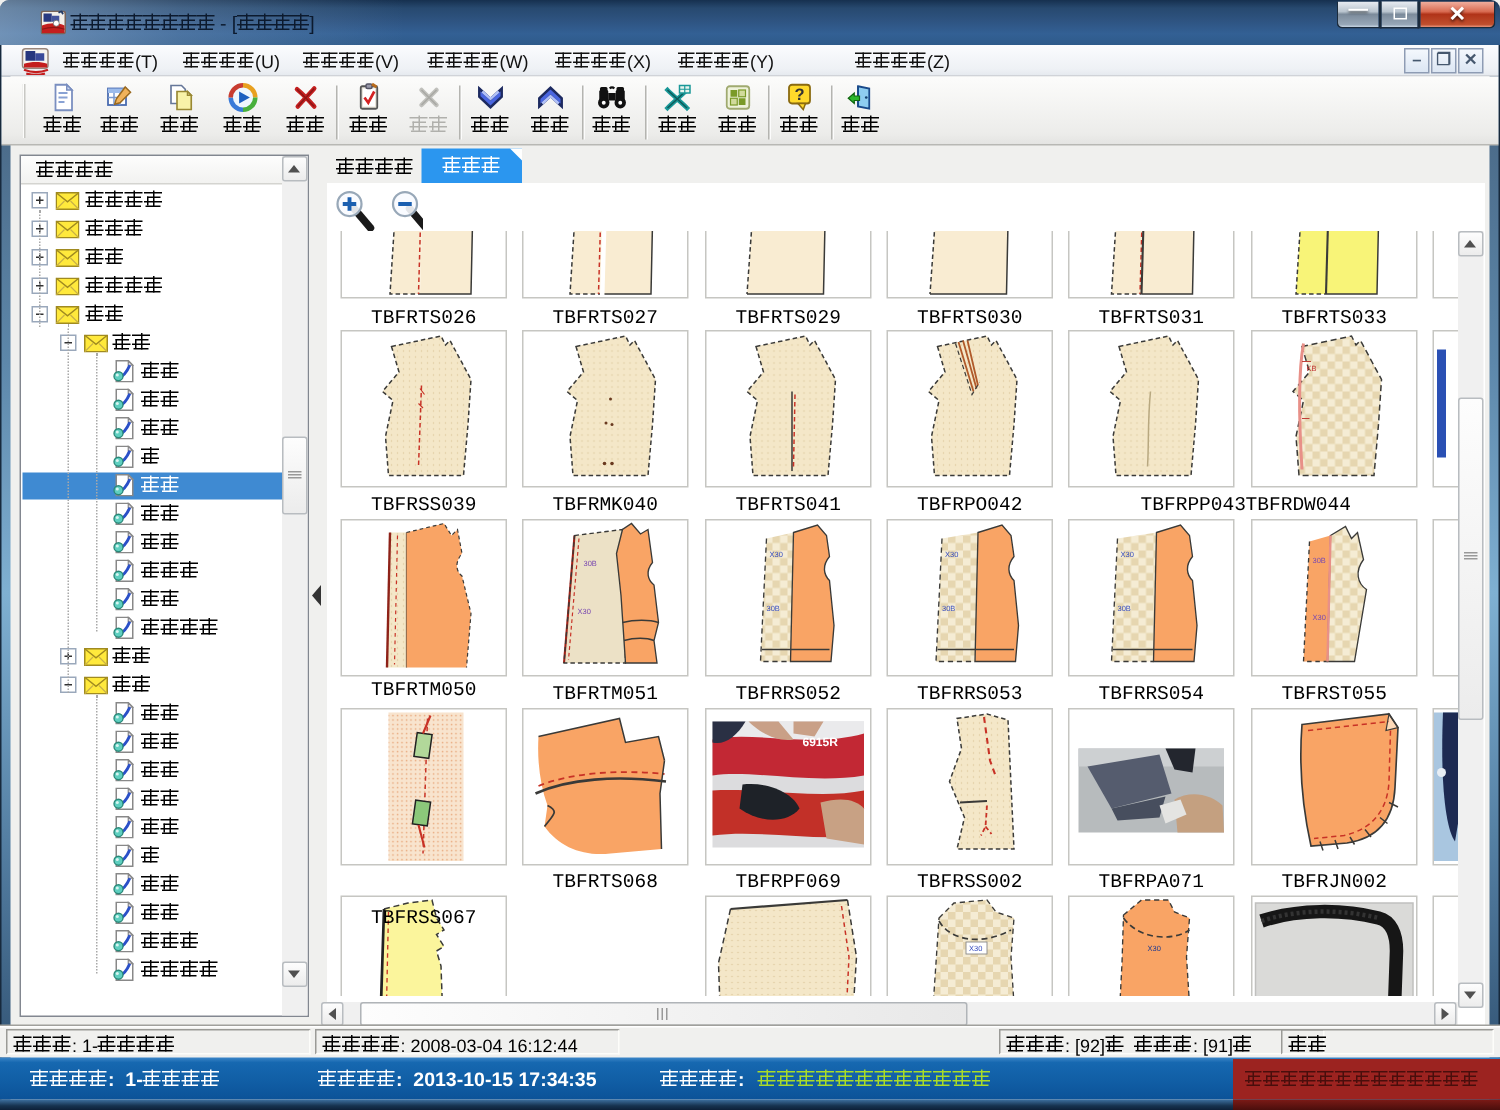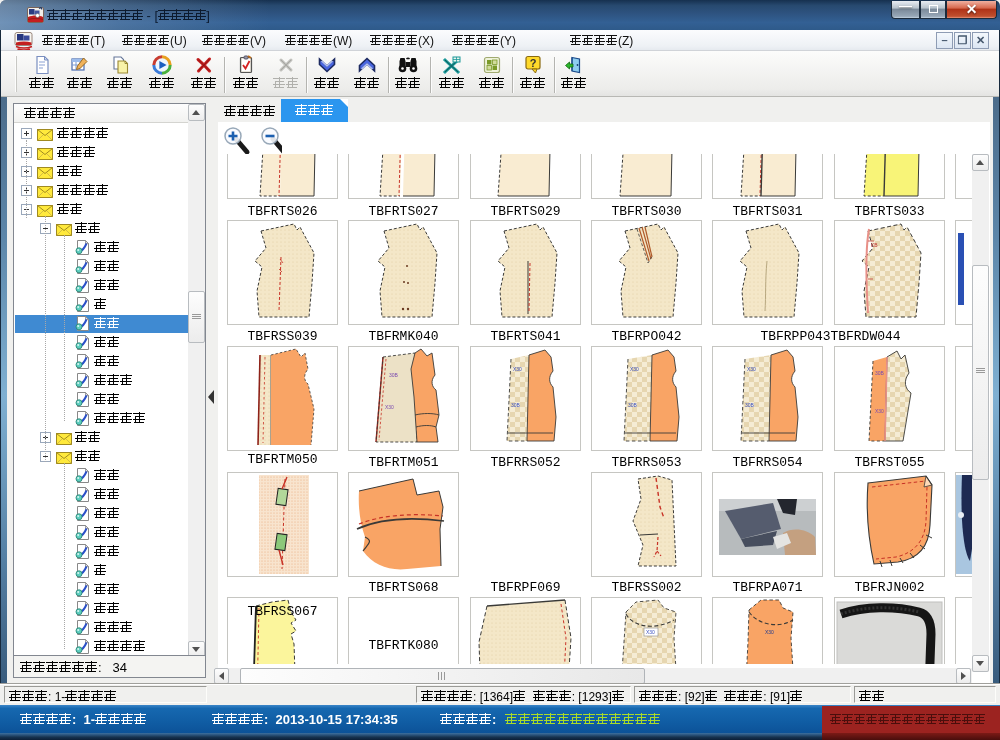--- a/index.html
+++ b/index.html
@@ -531,21 +531,20 @@
       <div class="dotv" style="left:50px;top:131px;height:186px"></div>
       <div class="dotv" style="left:50px;top:359px;height:186px"></div>
       <div class="sb" style="left:174px;top:0;width:17px;height:573px"></div>
       <div class="sbb" style="left:174px;top:0;width:17px;height:17px"></div>
       <div class="arr" style="left:178px;top:6px;border-left:4px solid transparent;border-right:4px solid transparent;border-bottom:5px solid #505050"></div>
       <div class="sbb" style="left:174px;top:537px;width:17px;height:17px"></div>
       <div class="arr" style="left:178px;top:543px;border-left:4px solid transparent;border-right:4px solid transparent;border-top:5px solid #505050"></div>
       <div class="sbb" style="left:174px;top:187px;width:17px;height:52px"></div>
       <div class="abs" style="left:178px;top:210px;width:9px;height:1px;background:#999;box-shadow:0 2px 0 #999,0 4px 0 #999"></div>
     </div>
-    <div class="abs" id="freq"><i class="f"></i><i class="f"></i><i class="f"></i><i class="f"></i><i class="f"></i><i class="f"></i>:&nbsp;&nbsp;&nbsp;34</div>
     <div class="abs" id="split"></div>
     <div class="abs arr" style="left:208px;top:390px;border-top:7px solid transparent;border-bottom:7px solid transparent;border-right:6px solid #333"></div>
     <div class="abs" id="tabbar"></div>
     <div class="abs" id="main"></div>
     <div id="tab1"><i class="f"></i><i class="f"></i><i class="f"></i><i class="f"></i></div>
     <div id="tab2"><i class="f"></i><i class="f"></i><i class="f"></i><b></b></div>
     <div class="abs" id="mag"><svg width="60" height="32" viewBox="0 0 60 32">
         <line x1="14" y1="14" x2="25" y2="27" stroke="#1a1a1a" stroke-width="5" stroke-linecap="round"></line>
         <circle cx="11" cy="11" r="8" fill="#f8fbff" fill-opacity=".9" stroke="#98a8b8" stroke-width="1.5"></circle>
         <path d="M6.5,11 h9 M11,6.5 v9" stroke="#1b5fb0" stroke-width="2.6"></path>
@@ -729,20 +728,32 @@
           <path d="M59,4 L54,16 M51,77 L55,92" stroke="#c83226" stroke-width="1.4" fill="none"></path>
         </svg></div>
       <div class="cell" style="left:130px;top:318px"><svg width="109" height="103" viewBox="0 0 109 103">
           <path d="M10,18 L64,6 L68,22 L90,18 L94,34 L91,56 L92,93 L58,96 C40,98 24,92 14,78 L16,64 C11,50 9,34 10,18 Z" fill="#f9a465"></path>
           <path d="M10,18 L64,6 L68,22 L90,18 L94,34" stroke="#3a3a38" stroke-width="1" fill="none"></path>
           <path d="M8,56 C30,46 62,44 95,48" stroke="#3a3a38" stroke-width="1.7" fill="none"></path>
           <path d="M10,51 C32,42 64,40 94,43" stroke="#c83226" stroke-width="1.2" stroke-dasharray="4,3" fill="none"></path>
           <path d="M94,34 L91,56 L92,93" stroke="#3a3a38" stroke-width="1" fill="none"></path>
           <path d="M14,78 C20,70 24,68 16,64" stroke="#3a3a38" stroke-width="1.2" fill="none"></path>
         </svg></div>
+      <div class="cell" style="left:252px;top:318px"><svg width="109" height="103" viewBox="0 0 109 103">
+          <rect x="4" y="8" width="101" height="84" fill="#dcdcde"></rect>
+          <rect x="4" y="8" width="101" height="34" fill="#eaeaec"></rect>
+          <path d="M4,20 C30,14 70,26 105,16 L105,44 C70,50 30,40 4,44 Z" fill="#c22834"></path>
+          <path d="M28,8 C36,16 48,22 58,20 L48,8 Z" fill="#c9a087"></path>
+          <path d="M4,8 L26,8 C20,18 12,24 4,22 Z" fill="#2a3044"></path>
+          <text x="64" y="24" font-size="8" fill="#fff" font-weight="bold">6915R</text>
+          <path d="M4,54 C35,52 75,60 105,54 L105,84 C70,88 35,80 4,84 Z" fill="#c23028"></path>
+          <path d="M24,50 C42,48 58,56 62,66 C54,76 36,76 22,66 Z" fill="#1e2228"></path>
+          <path d="M76,62 C90,58 100,60 105,66 L105,90 L80,86 Z" fill="#c8a184"></path>
+          <path d="M58,8 L78,8 L72,18 L58,16 Z" fill="#c9a087"></path>
+        </svg></div>
       <div class="cell" style="left:373px;top:318px"><svg width="109" height="103" viewBox="0 0 109 103">
           <g transform="translate(8,0)">
             <path d="M38,6 L58,3 L72,7 L76,93 L38,93 L43,72 L33,48 L41,26 Z" fill="url(#pdot)"></path>
             <path d="M38,6 L58,3 L72,7 L76,93 L38,93 L43,72 L33,48 L41,26 Z" stroke="#3a3a38" stroke-width="1" stroke-dasharray="3,2" fill="none"></path>
             <path d="M56,5 L60,34 L64,45" stroke="#c83226" stroke-width="1.4" stroke-dasharray="4,3" fill="none"></path>
             <path d="M40,62 L58,61" stroke="#3a3a38" stroke-width="1.2" fill="none"></path>
             <path d="M58,64 L57,78 l-3,6 M57,78 l4,5" stroke="#c83226" stroke-width="1.2" stroke-dasharray="3,2" fill="none"></path>
           </g>
         </svg></div>
       <div class="cell" style="left:494px;top:318px"><svg width="109" height="103" viewBox="0 0 109 103">
@@ -767,23 +778,20 @@
           <rect x="0" y="2" width="17" height="99" fill="#a9c6e0"></rect>
           <path d="M6,2 L17,2 L17,70 L14,88 C8,80 4,50 6,2 Z" fill="#1d2a52"></path>
           <circle cx="5" cy="42" r="3" fill="#e8eef4"></circle>
         </svg></div>
       <div class="cell" style="left:9px;top:443px"><svg width="109" height="103" viewBox="0 0 109 103">
           <path d="M28,8 L44,4 L60,2 L63,14 L68,22 L63,25 L68,33 L63,36 L66,46 L68,103 L25,103 Z" fill="#fbf59c"></path>
           <path d="M28,8 L44,4 L60,2 L63,14 L68,22 L63,25 L68,33 L63,36 L66,46 L68,103" stroke="#3a3a38" stroke-width="1" stroke-dasharray="4,2.5" fill="none"></path>
           <path d="M28,8 L25,103" stroke="#222" stroke-width="1.8"></path>
           <path d="M31,10 L29,103" stroke="#c83226" stroke-width=".9" stroke-dasharray="3,2.5" fill="none"></path>
         </svg></div>
-      <div class="cell" style="left:130px;top:443px">
-        <div style="position:absolute;left:0;top:40px;width:109px;text-align:center;font-family:'Liberation Mono',monospace;font-size:13px;color:#000">TBFRTK080</div>
-      </div>
       <div class="cell" style="left:252px;top:443px"><svg width="109" height="103" viewBox="0 0 109 103">
           <path d="M16,8 L94,2 L100,40 L96,103 L10,103 L8,44 Z" fill="url(#pdot)"></path>
           <path d="M16,8 L94,2" stroke="#3a3a38" stroke-width="1.4"></path>
           <path d="M16,8 L8,44 L10,103 M94,2 L100,40 L96,103" stroke="#3a3a38" stroke-width="1" stroke-dasharray="4,2.5" fill="none"></path>
           <path d="M90,6 L95,40 L92,100" stroke="#c83226" stroke-width="1" stroke-dasharray="3,2.5" fill="none"></path>
         </svg></div>
       <div class="cell" style="left:373px;top:443px"><svg width="109" height="103" viewBox="0 0 109 103">
           <path d="M34,14 L44,4 L66,2 L72,10 L84,14 L82,40 L86,103 L28,103 L32,44 Z" fill="url(#pchk)"></path>
           <path d="M34,14 L44,4 L66,2 L72,10 L84,14 L82,40 L86,103 L28,103 L32,44 Z" stroke="#3a3a38" stroke-width=".9" stroke-dasharray="3.5,2.5" fill="none"></path>
           <path d="M34,16 C42,30 64,32 82,22" stroke="#3a3a38" stroke-width="1.1" stroke-dasharray="4,2.5" fill="none"></path>
@@ -837,22 +845,22 @@
     <div class="abs" style="left:976px;top:368px;width:9px;height:1px;background:#999;box-shadow:0 2px 0 #999,0 4px 0 #999"></div>
     <div class="sb abs" style="left:214px;top:668px;width:758px;height:16px"></div>
     <div class="sbb abs" style="left:214px;top:668px;width:15px;height:16px"></div>
     <div class="arr abs" style="left:219px;top:672px;border-top:4px solid transparent;border-bottom:4px solid transparent;border-right:5px solid #505050"></div>
     <div class="sbb abs" style="left:956px;top:668px;width:15px;height:16px"></div>
     <div class="arr abs" style="left:961px;top:672px;border-top:4px solid transparent;border-bottom:4px solid transparent;border-left:5px solid #505050"></div>
     <div class="sbt abs" style="left:240px;top:668px;width:405px;height:16px"></div>
     <div class="abs" style="left:438px;top:672px;width:1px;height:8px;background:#999;box-shadow:3px 0 0 #999,6px 0 0 #999"></div>
     <div class="abs" id="stat"></div>
     <div class="seg" style="left:4px;width:203px"><i class="f"></i><i class="f"></i><i class="f"></i>: 1-<i class="f"></i><i class="f"></i><i class="f"></i><i class="f"></i></div>
-    <div class="seg" style="left:416px;width:215px"><i class="f"></i><i class="f"></i><i class="f"></i><i class="f"></i>: [1364]<i class="f"></i>&nbsp;&nbsp;<i class="f"></i><i class="f"></i><i class="f"></i>: [1293]<i class="f"></i></div>
-    <div class="seg" style="left:634px;width:217px"><i class="f"></i><i class="f"></i><i class="f"></i>: [92]<i class="f"></i>&nbsp;&nbsp;<i class="f"></i><i class="f"></i><i class="f"></i>: [91]<i class="f"></i></div>
+    <div class="seg" style="left:210px;width:203px"><i class="f"></i><i class="f"></i><i class="f"></i><i class="f"></i>: 2008-03-04 16:12:44</div>
+    <div class="seg" style="left:666px;width:217px"><i class="f"></i><i class="f"></i><i class="f"></i>: [92]<i class="f"></i>&nbsp;&nbsp;<i class="f"></i><i class="f"></i><i class="f"></i>: [91]<i class="f"></i></div>
     <div class="seg" style="left:854px;width:142px"><i class="f"></i><i class="f"></i></div>
     <div class="abs" id="bbar">
       <div class="bt" style="left:20px"><i class="f"></i><i class="f"></i><i class="f"></i><i class="f"></i>: &nbsp;1-<i class="f"></i><i class="f"></i><i class="f"></i><i class="f"></i></div>
       <div class="bt" style="left:212px"><i class="f"></i><i class="f"></i><i class="f"></i><i class="f"></i>: &nbsp;2013-10-15 17:34:35</div>
       <div class="bt" style="left:440px"><i class="f"></i><i class="f"></i><i class="f"></i><i class="f"></i>: </div>
       <div class="bt" style="left:505px;color:#aadc28"><i class="f"></i><i class="f"></i><i class="f"></i><i class="f"></i><i class="f"></i><i class="f"></i><i class="f"></i><i class="f"></i><i class="f"></i><i class="f"></i><i class="f"></i><i class="f"></i></div>
       <div id="maroon">
         <div class="bt" style="left:8px;top:6px;color:#4a0e0c;font-weight:normal"><i class="f s11"></i><i class="f s11"></i><i class="f s11"></i><i class="f s11"></i><i class="f s11"></i><i class="f s11"></i><i class="f s11"></i><i class="f s11"></i><i class="f s11"></i><i class="f s11"></i><i class="f s11"></i><i class="f s11"></i><i class="f s11"></i></div>
       </div>
     </div>

